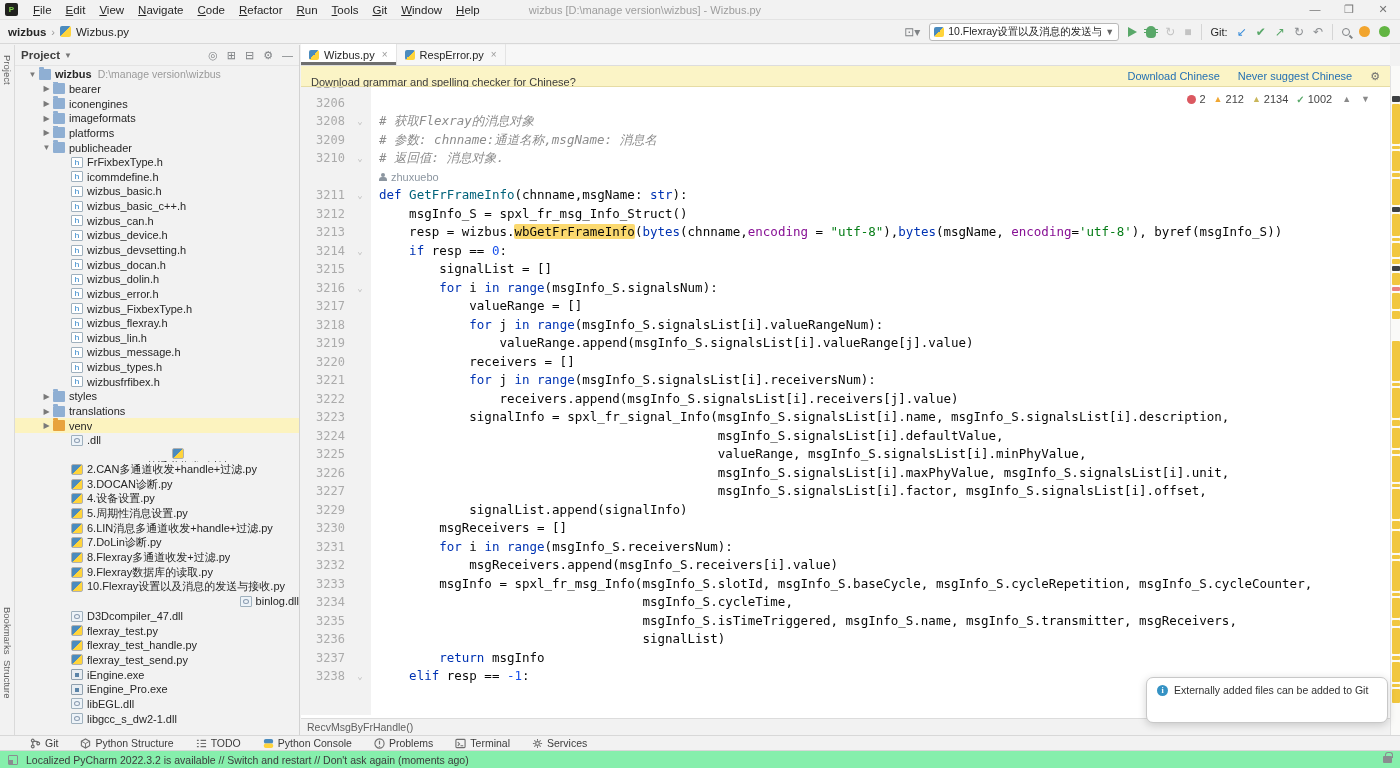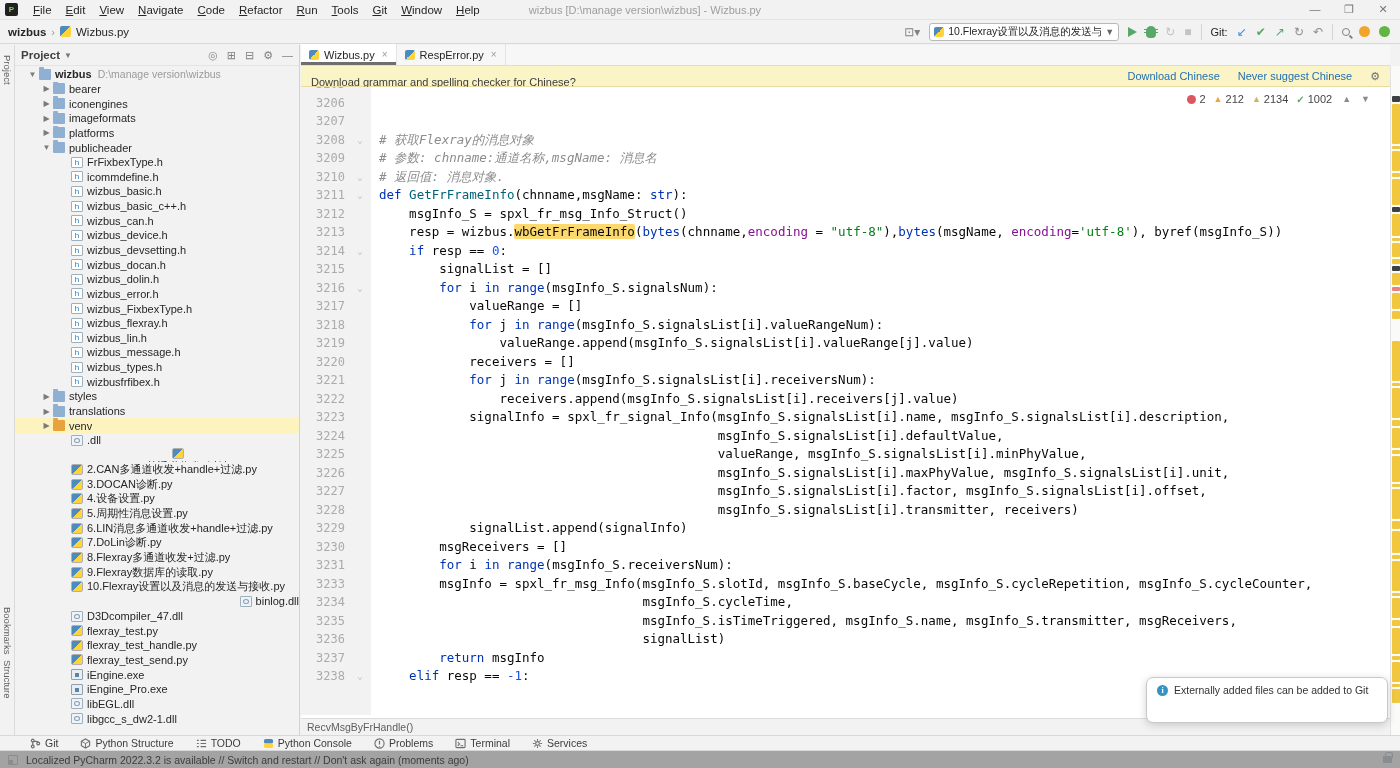--- a/index.html
+++ b/index.html
@@ -123,21 +123,21 @@
   .info-ico { width:11px; height:11px; border-radius:50%; background:#3592C4; color:#fff; font-size:8px; font-weight:bold; text-align:center; line-height:11px; flex:none; font-family:"Liberation Serif", serif; }
   .popup-msg { font-size:10.5px; color:#333; white-space:nowrap; }
   .popup-actions { display:flex; gap:16px; margin:5px 0 0 17px; }
   .popup-link { font-size:10.5px; color:#2470B3; }
 
   
   .toolwin-bar { position:absolute; left:0; top:735px; width:1400px; height:15px; background:#F2F2F2; border-top:1px solid #D8D8D8; display:flex; align-items:center; gap:22px; padding-left:30px; }
   .tw-btn { display:flex; align-items:center; gap:4px; font-size:10.5px; color:#3c3c3c; }
   .tw-btn svg { display:block; }
 
-  .statusbar { position:absolute; left:0; top:750px; width:1400px; height:18px; background:#a3a3a3; border-top:1px solid #D8D8D8; display:flex; align-items:center; padding:0 8px; }
+  .statusbar { position:absolute; left:0; top:750px; width:1400px; height:18px; background:#86efac; border-top:1px solid #D8D8D8; display:flex; align-items:center; padding:0 8px; }
   .sb-corner { width:10px; height:10px; border:1.4px solid #8a8d90; border-radius:1px; margin-right:8px; position:relative; }
   .sb-corner::after { content:""; position:absolute; left:0; bottom:0; width:4px; height:4px; background:#8a8d90; }
   .sb-left { font-size:10.5px; color:#3c3c3c; white-space:nowrap; }
   .sb-right { margin-left:auto; display:flex; align-items:center; gap:16px; font-size:10.5px; color:#3c3c3c;margin-top:40px; }
   .lock-ico { width:9px; height:7px; background:#8a8d90; border-radius:1px; position:relative; margin-left:4px; }
   .lock-ico::before { content:""; position:absolute; left:1.5px; top:-4px; width:6px; height:5px; border:1.4px solid #8a8d90; border-bottom:none; border-radius:3px 3px 0 0; }
 </style>
 </head>
 <body>
 
@@ -468,45 +468,45 @@
         <span class="banner-link">Download Chinese</span>
         <span class="banner-link">Never suggest Chinese</span>
         <span class="banner-gear">⚙</span>
       </div>
     </div>
 
     <div class="code-scroll">
       <div class="code-inner" id="code-lines">
           <div class="line"><span class="lnum">3205</span><span class="ltext"></span></div>
           <div class="line"><span class="lnum">3206</span><span class="ltext"></span></div>
-          <div class="line"><span class="lnum">3207</span><span class="ltext"></span></div>
           <div class="line"><span class="lnum">3208</span><span class="foldm">⌄</span><span class="ltext"><span class="tk-c"># 获取Flexray的消息对象</span></span></div>
           <div class="line"><span class="lnum">3209</span><span class="ltext"><span class="tk-c"># 参数: chnname:通道名称,msgName: 消息名</span></span></div>
           <div class="line"><span class="lnum">3210</span><span class="foldm">⌄</span><span class="ltext"><span class="tk-c"># 返回值: 消息对象.</span></span></div>
+          <div class="line"><div class="author-line"><span class="person-ico"></span><span>zhuxuebo</span></div></div>
           <div class="line"><span class="lnum">3211</span><span class="foldm">⌄</span><span class="ltext"><span class="tk-k">def </span><span class="tk-f">GetFrFrameInfo</span><span class="tk-t">(chnname,msgName: </span><span class="tk-b">str</span><span class="tk-t">):</span></span></div>
           <div class="line"><span class="lnum">3212</span><span class="ltext"><span class="tk-t">    msgInfo_S = spxl_fr_msg_Info_Struct()</span></span></div>
           <div class="line"><span class="lnum">3213</span><span class="ltext"><span class="tk-t">    resp = wizbus.</span><span class="tk-hl">wbGetFrFrameInfo</span><span class="tk-t">(</span><span class="tk-b">bytes</span><span class="tk-t">(chnname,</span><span class="tk-p">encoding</span><span class="tk-t"> = </span><span class="tk-s">"utf-8"</span><span class="tk-t">),</span><span class="tk-b">bytes</span><span class="tk-t">(msgName, </span><span class="tk-p">encoding</span><span class="tk-t">=</span><span class="tk-s">'utf-8'</span><span class="tk-t">), byref(msgInfo_S))</span></span></div>
           <div class="line"><span class="lnum">3214</span><span class="foldm">⌄</span><span class="ltext"><span class="tk-t">    </span><span class="tk-k">if</span><span class="tk-t"> resp == </span><span class="tk-n">0</span><span class="tk-t">:</span></span></div>
           <div class="line"><span class="lnum">3215</span><span class="ltext"><span class="tk-t">        signalList = []</span></span></div>
           <div class="line"><span class="lnum">3216</span><span class="foldm">⌄</span><span class="ltext"><span class="tk-t">        </span><span class="tk-k">for</span><span class="tk-t"> i </span><span class="tk-k">in</span><span class="tk-t"> </span><span class="tk-b">range</span><span class="tk-t">(msgInfo_S.signalsNum):</span></span></div>
           <div class="line"><span class="lnum">3217</span><span class="ltext"><span class="tk-t">            valueRange = []</span></span></div>
           <div class="line"><span class="lnum">3218</span><span class="ltext"><span class="tk-t">            </span><span class="tk-k">for</span><span class="tk-t"> j </span><span class="tk-k">in</span><span class="tk-t"> </span><span class="tk-b">range</span><span class="tk-t">(msgInfo_S.signalsList[i].valueRangeNum):</span></span></div>
           <div class="line"><span class="lnum">3219</span><span class="ltext"><span class="tk-t">                valueRange.append(msgInfo_S.signalsList[i].valueRange[j].value)</span></span></div>
           <div class="line"><span class="lnum">3220</span><span class="ltext"><span class="tk-t">            receivers = []</span></span></div>
           <div class="line"><span class="lnum">3221</span><span class="ltext"><span class="tk-t">            </span><span class="tk-k">for</span><span class="tk-t"> j </span><span class="tk-k">in</span><span class="tk-t"> </span><span class="tk-b">range</span><span class="tk-t">(msgInfo_S.signalsList[i].receiversNum):</span></span></div>
           <div class="line"><span class="lnum">3222</span><span class="ltext"><span class="tk-t">                receivers.append(msgInfo_S.signalsList[i].receivers[j].value)</span></span></div>
           <div class="line"><span class="lnum">3223</span><span class="ltext"><span class="tk-t">            signalInfo = spxl_fr_signal_Info(msgInfo_S.signalsList[i].name, msgInfo_S.signalsList[i].description,</span></span></div>
           <div class="line"><span class="lnum">3224</span><span class="ltext"><span class="tk-t">                                             msgInfo_S.signalsList[i].defaultValue,</span></span></div>
           <div class="line"><span class="lnum">3225</span><span class="ltext"><span class="tk-t">                                             valueRange, msgInfo_S.signalsList[i].minPhyValue,</span></span></div>
           <div class="line"><span class="lnum">3226</span><span class="ltext"><span class="tk-t">                                             msgInfo_S.signalsList[i].maxPhyValue, msgInfo_S.signalsList[i].unit,</span></span></div>
           <div class="line"><span class="lnum">3227</span><span class="ltext"><span class="tk-t">                                             msgInfo_S.signalsList[i].factor, msgInfo_S.signalsList[i].offset,</span></span></div>
-          <div class="line"><span class="lnum">3228</span><span class="ltext"><span class="tk-t">                                             msgInfo_S.signalsList[i].transmitter, receivers)</span></span></div>
           <div class="line"><span class="lnum">3229</span><span class="ltext"><span class="tk-t">            signalList.append(signalInfo)</span></span></div>
           <div class="line"><span class="lnum">3230</span><span class="ltext"><span class="tk-t">        msgReceivers = []</span></span></div>
           <div class="line"><span class="lnum">3231</span><span class="ltext"><span class="tk-t">        </span><span class="tk-k">for</span><span class="tk-t"> i </span><span class="tk-k">in</span><span class="tk-t"> </span><span class="tk-b">range</span><span class="tk-t">(msgInfo_S.receiversNum):</span></span></div>
+          <div class="line"><span class="lnum">3232</span><span class="ltext"><span class="tk-t">            msgReceivers.append(msgInfo_S.receivers[i].value)</span></span></div>
           <div class="line"><span class="lnum">3233</span><span class="ltext"><span class="tk-t">        msgInfo = spxl_fr_msg_Info(msgInfo_S.slotId, msgInfo_S.baseCycle, msgInfo_S.cycleRepetition, msgInfo_S.cycleCounter,</span></span></div>
           <div class="line"><span class="lnum">3234</span><span class="ltext"><span class="tk-t">                                   msgInfo_S.cycleTime,</span></span></div>
           <div class="line"><span class="lnum">3235</span><span class="ltext"><span class="tk-t">                                   msgInfo_S.isTimeTriggered, msgInfo_S.name, msgInfo_S.transmitter, msgReceivers,</span></span></div>
           <div class="line"><span class="lnum">3236</span><span class="ltext"><span class="tk-t">                                   signalList)</span></span></div>
           <div class="line"><span class="lnum">3237</span><span class="ltext"><span class="tk-t">        </span><span class="tk-k">return</span><span class="tk-t"> msgInfo</span></span></div>
           <div class="line"><span class="lnum">3238</span><span class="foldm">⌄</span><span class="ltext"><span class="tk-t">    </span><span class="tk-k">elif</span><span class="tk-t"> resp == </span><span class="tk-n">-1</span><span class="tk-t">:</span></span></div>
         </div>
     </div>
 
     <div class="inspections">

